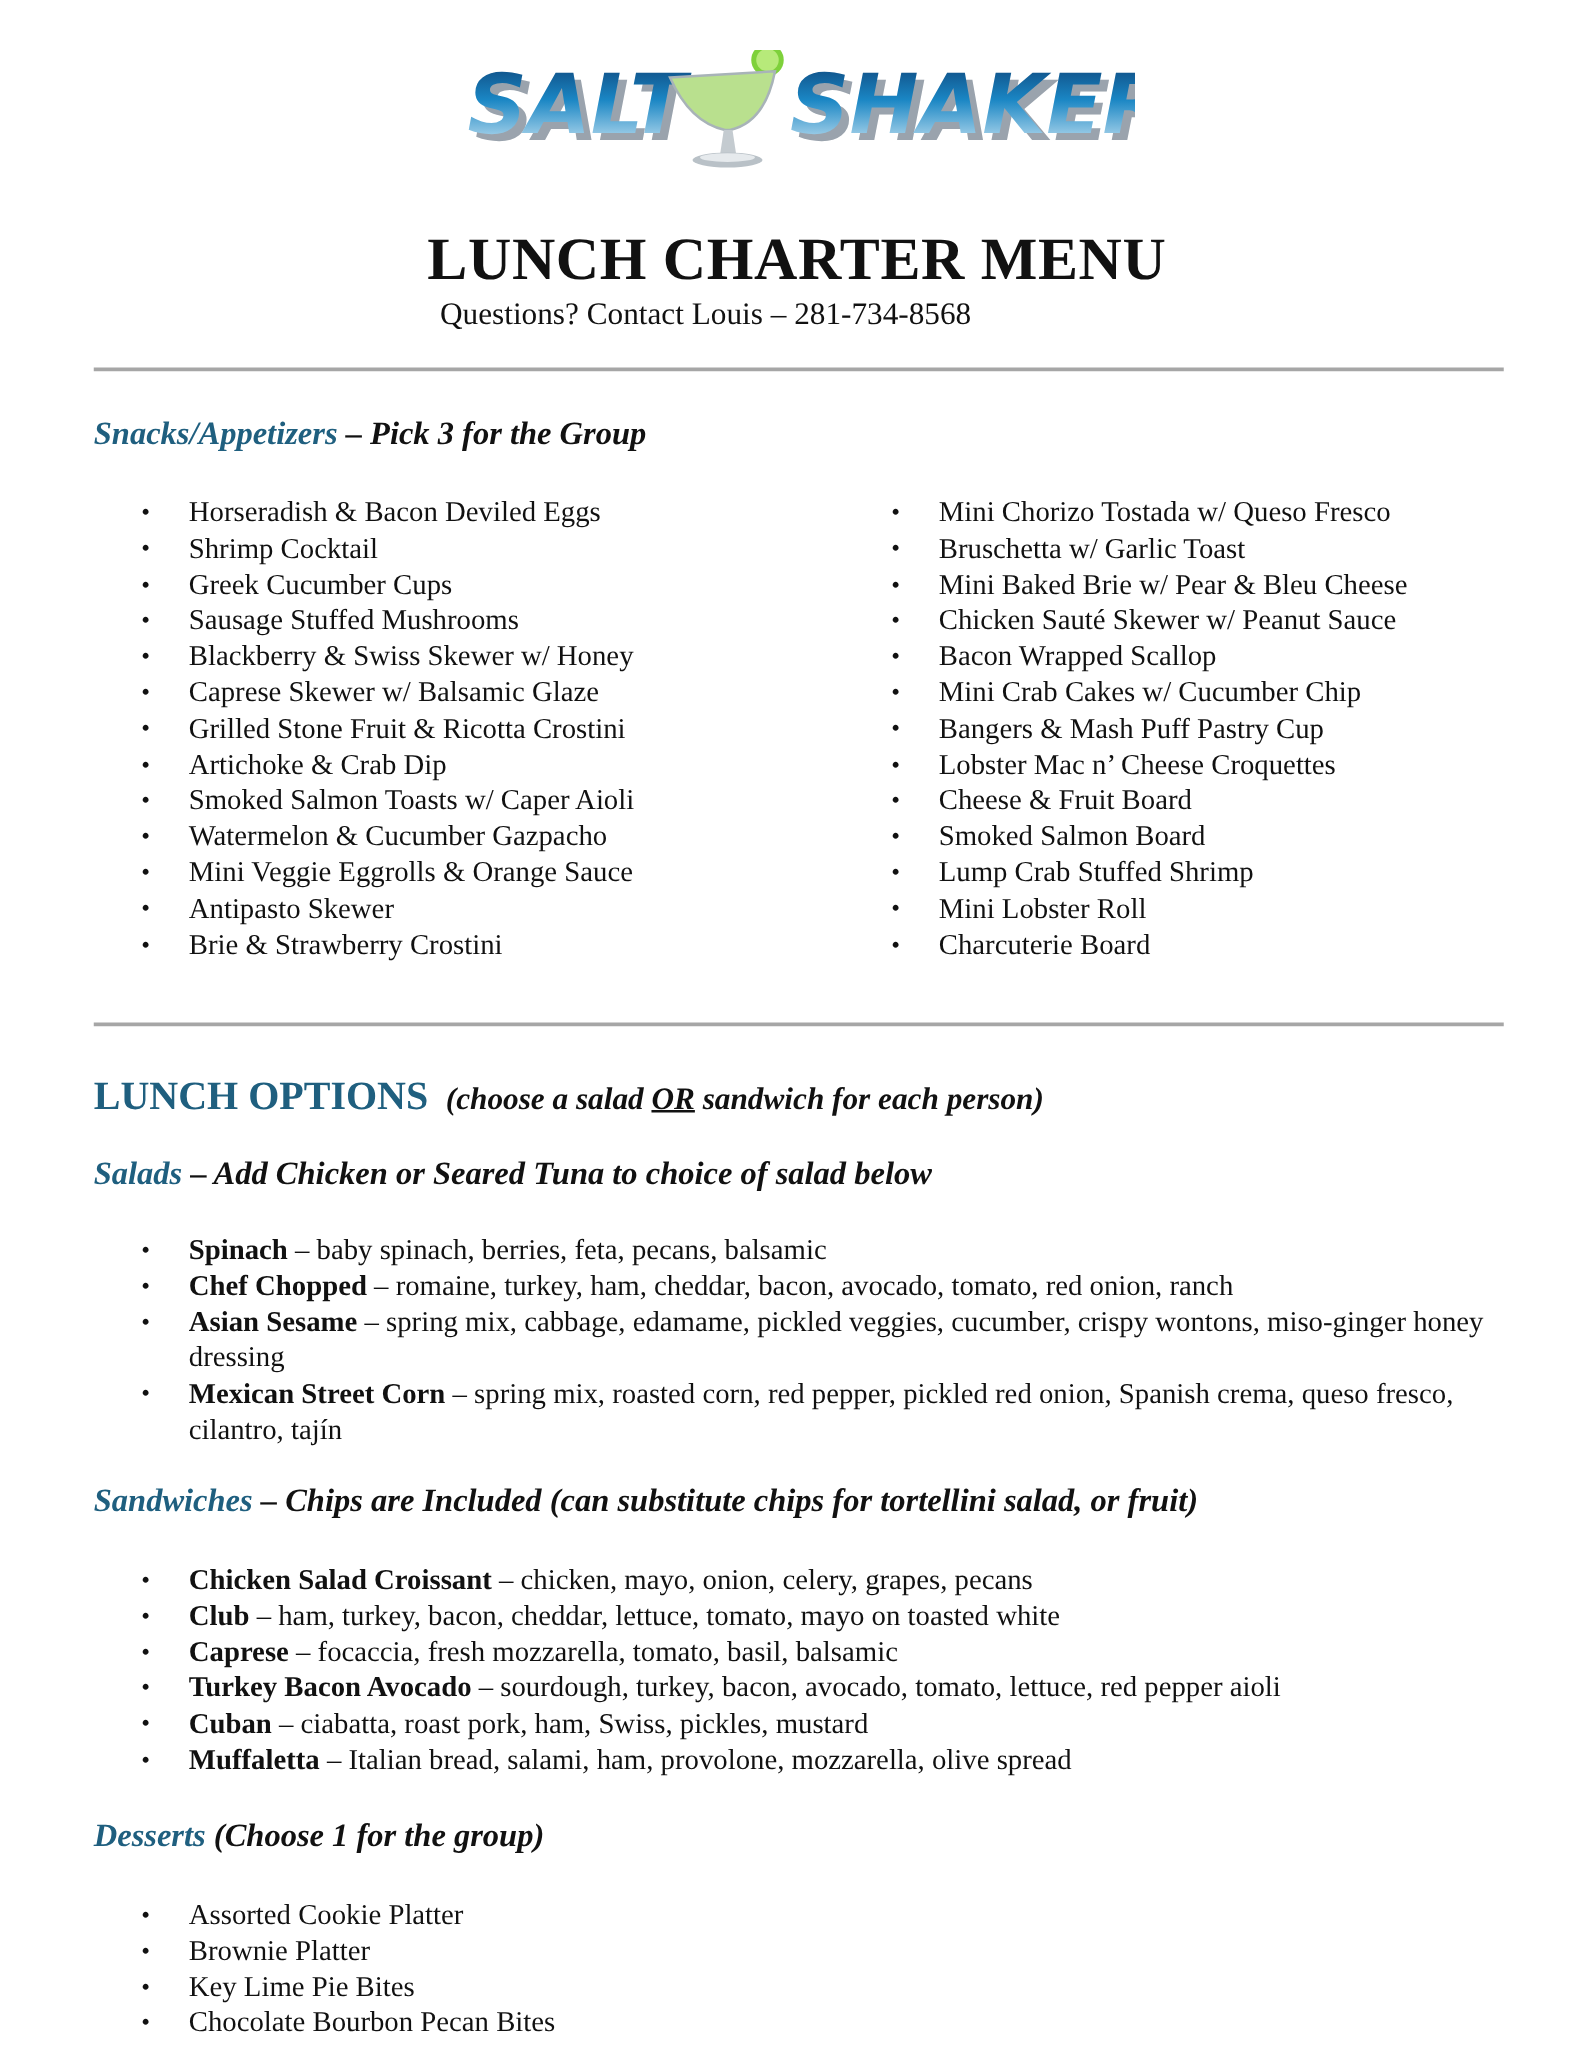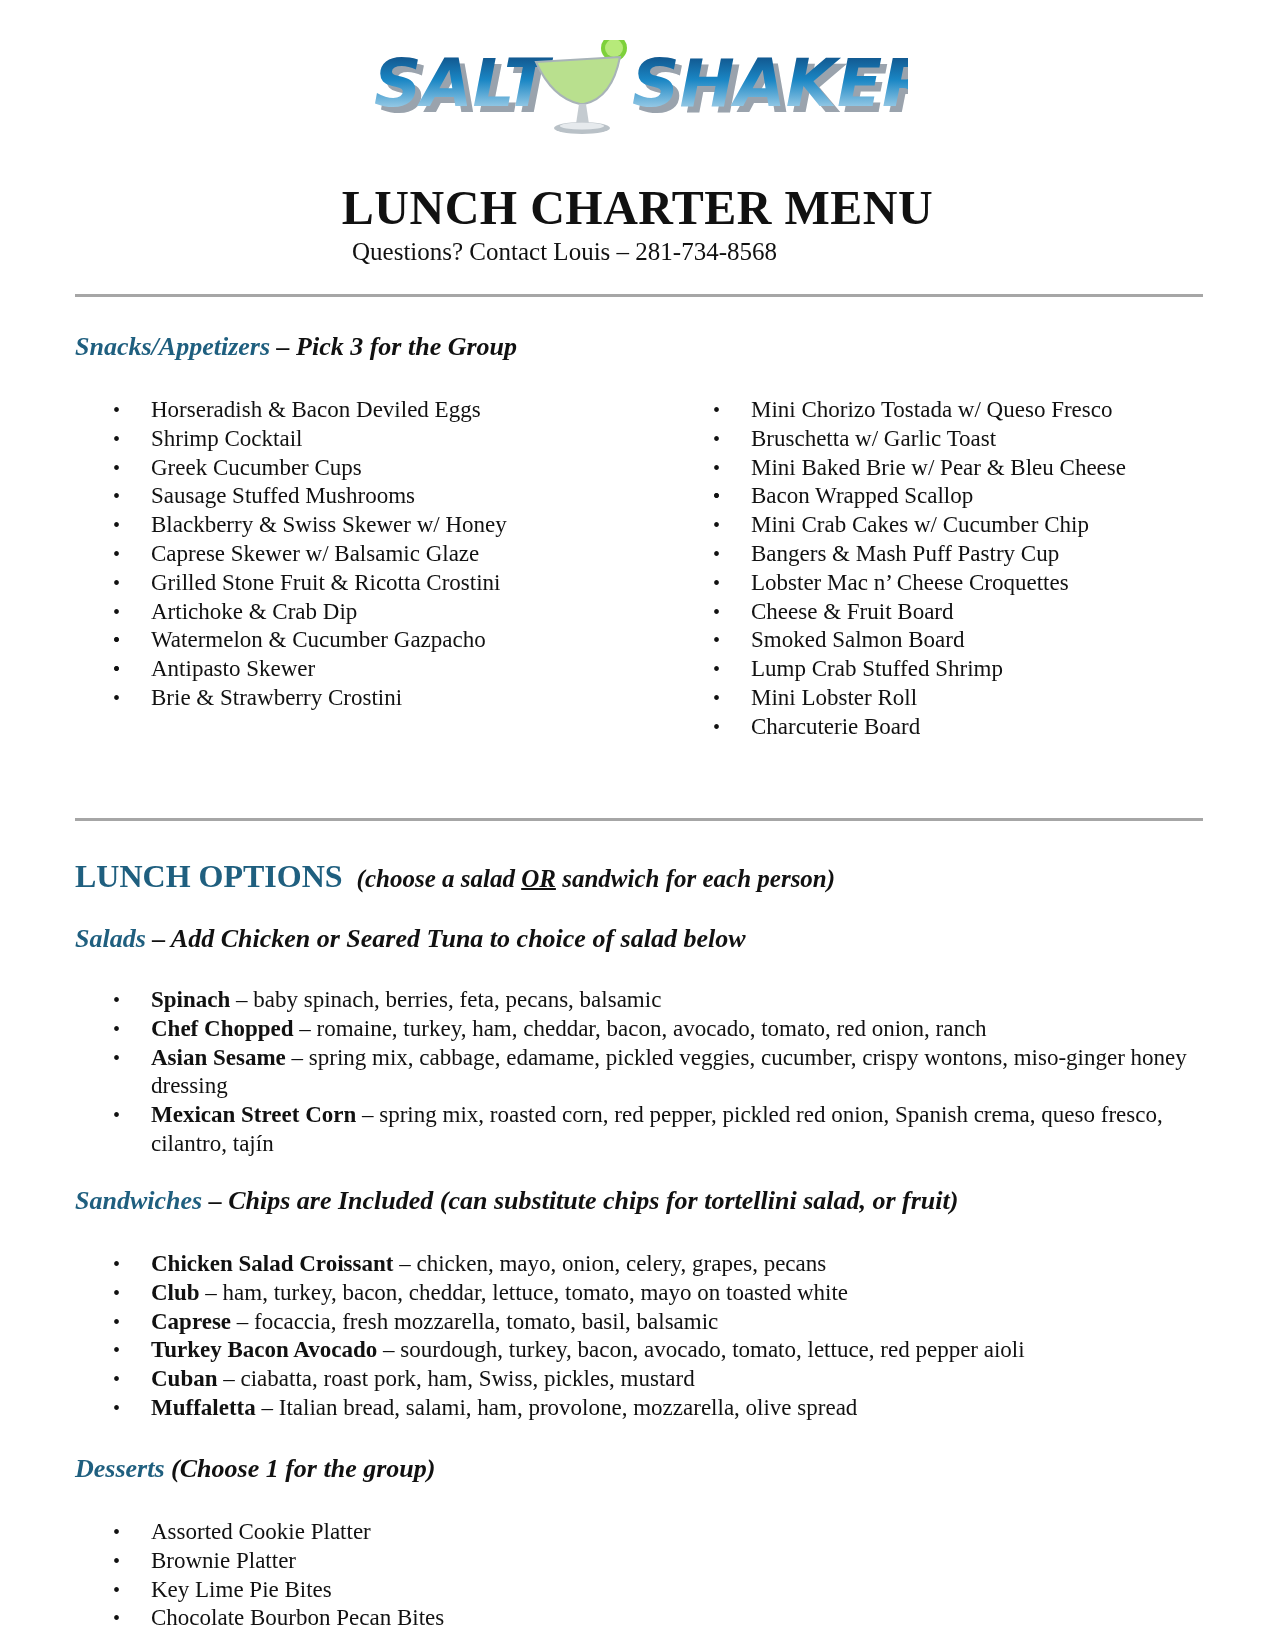--- a/index.html
+++ b/index.html
@@ -98,31 +98,31 @@
 
 <ul class="menu snacks-left" id="snacks-left">
     <li><span class="bullet">•</span><span>Horseradish &amp; Bacon Deviled Eggs</span></li>
     <li><span class="bullet">•</span><span>Shrimp Cocktail</span></li>
     <li><span class="bullet">•</span><span>Greek Cucumber Cups</span></li>
     <li><span class="bullet">•</span><span>Sausage Stuffed Mushrooms</span></li>
     <li><span class="bullet">•</span><span>Blackberry &amp; Swiss Skewer w/ Honey</span></li>
     <li><span class="bullet">•</span><span>Caprese Skewer w/ Balsamic Glaze</span></li>
     <li><span class="bullet">•</span><span>Grilled Stone Fruit &amp; Ricotta Crostini</span></li>
     <li><span class="bullet">•</span><span>Artichoke &amp; Crab Dip</span></li>
-    <li><span class="bullet">•</span></li>
+    <li><span class="bullet">•</span><span>Smoked Salmon Toasts w/ Caper Aioli</span></li>
     <li><span class="bullet">•</span><span>Watermelon &amp; Cucumber Gazpacho</span></li>
-    <li><span class="bullet">•</span></li>
+    <li><span class="bullet">•</span><span>Mini Veggie Eggrolls &amp; Orange Sauce</span></li>
     <li><span class="bullet">•</span><span>Antipasto Skewer</span></li>
     <li><span class="bullet">•</span><span>Brie &amp; Strawberry Crostini</span></li>
   </ul>
 <ul class="menu snacks-right" id="snacks-right">
     <li><span class="bullet">•</span><span>Mini Chorizo Tostada w/ Queso Fresco</span></li>
     <li><span class="bullet">•</span><span>Bruschetta w/ Garlic Toast</span></li>
     <li><span class="bullet">•</span><span>Mini Baked Brie w/ Pear &amp; Bleu Cheese</span></li>
-    <li><span class="bullet">•</span></li>
+    <li><span class="bullet">•</span><span>Chicken Sauté Skewer w/ Peanut Sauce</span></li>
     <li><span class="bullet">•</span><span>Bacon Wrapped Scallop</span></li>
     <li><span class="bullet">•</span><span>Mini Crab Cakes w/ Cucumber Chip</span></li>
     <li><span class="bullet">•</span><span>Bangers &amp; Mash Puff Pastry Cup</span></li>
     <li><span class="bullet">•</span><span>Lobster Mac n’ Cheese Croquettes</span></li>
     <li><span class="bullet">•</span><span>Cheese &amp; Fruit Board</span></li>
     <li><span class="bullet">•</span><span>Smoked Salmon Board</span></li>
     <li><span class="bullet">•</span><span>Lump Crab Stuffed Shrimp</span></li>
     <li><span class="bullet">•</span><span>Mini Lobster Roll</span></li>
     <li><span class="bullet">•</span><span>Charcuterie Board</span></li>
   </ul>

